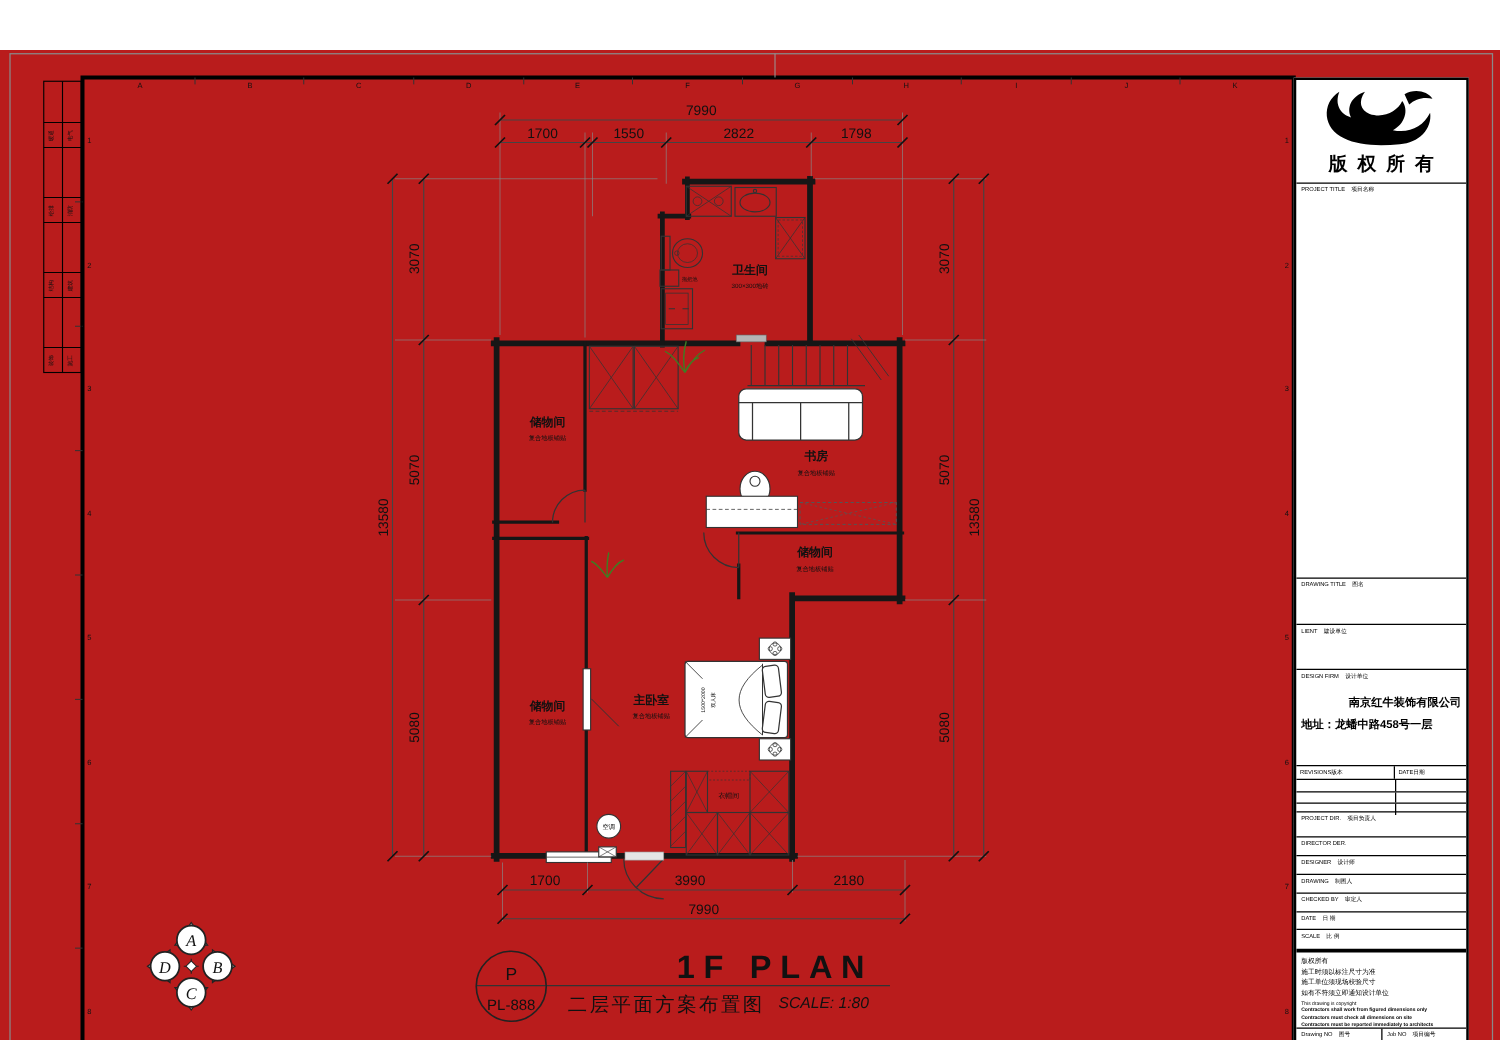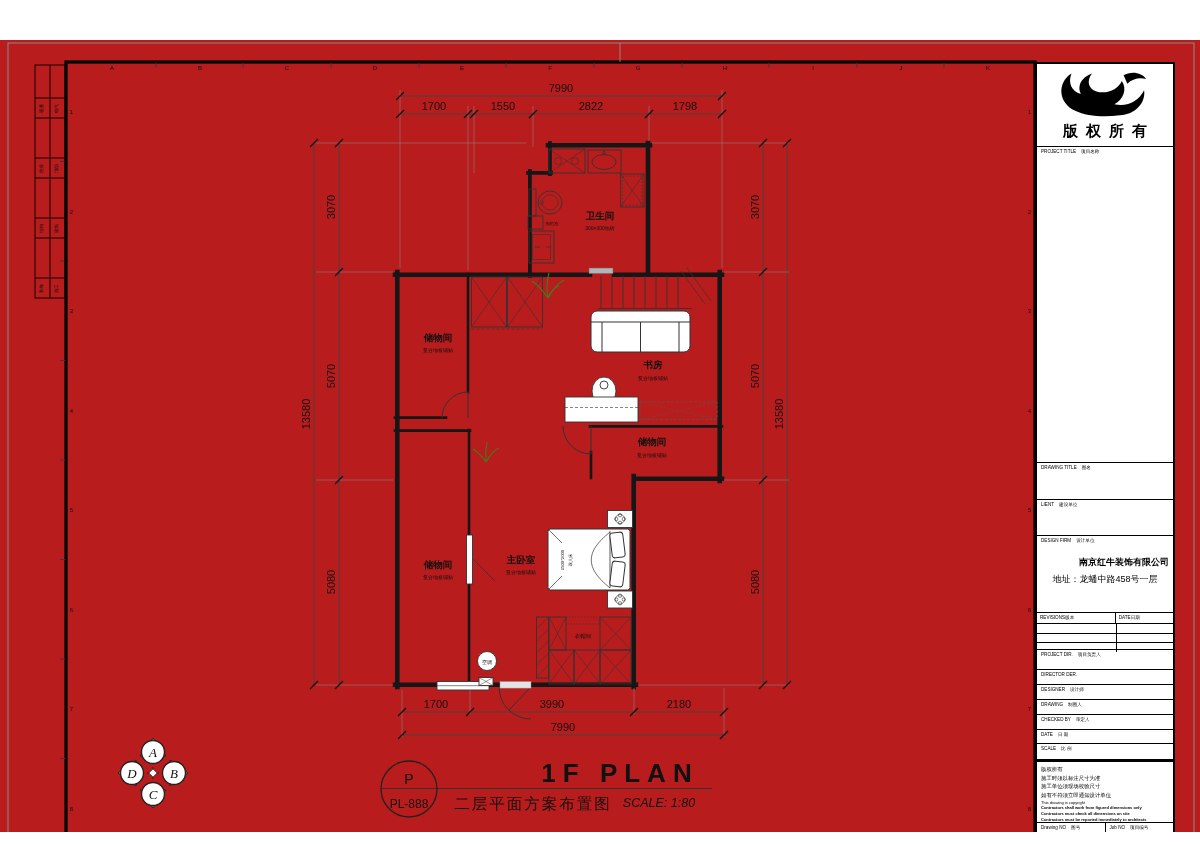--- a/index.html
+++ b/index.html
@@ -21,21 +21,21 @@
   .pltxt{font-size:12px;}
   .comp{font-size:13px;font-family:"Liberation Serif",serif;font-style:italic;}
   
   .tb{position:absolute;left:1035px;top:22px;width:140px;height:796px;box-sizing:border-box;
       border:2px solid #000;background:#fff;display:flex;flex-direction:column;overflow:hidden;}
   .tb-sec,.tb-row{box-sizing:border-box;border-bottom:0.8px solid #000;padding:2px 4px;flex:none;position:relative;}
   .hdr{font-size:4.6px;color:#000;display:block;white-space:nowrap;}
   .hdr .cn{margin-left:5px;}
   .logo-text{font-size:15px;font-weight:600;letter-spacing:8px;text-align:center;margin-top:2px;padding-left:8px;}
   .firm-co{font-size:9px;font-weight:bold;text-align:right;margin-top:13px;}
-  .firm-ad{font-size:9px;font-weight:normal;text-align:center;margin-top:4px;}
+  .firm-ad{font-size:9px;font-weight:bold;margin-top:4px;}
   .rev-head{display:flex;height:10px;border-bottom:0.8px solid #000;font-size:4.6px;}
   .rev-c1{flex:1.4;padding:2px 3px;border-right:0.8px solid #000;white-space:nowrap;}
   .rev-c2{flex:1;padding:2px 3px;white-space:nowrap;}
   .rev-row{height:8.7px;border-bottom:0.8px solid #000;position:relative;}
   .rev-row.last{border-bottom:none;}
   .rev-row::after{content:"";position:absolute;left:58.3%;top:0;bottom:0;border-left:0.8px solid #000;}
   .notes{border-top:2.5px solid #000;padding-top:3px;}
   .note-cn{font-size:5.4px;line-height:1.6;}
   .note-en0{font-size:4px;line-height:1.45;}
   .note-enb{font-size:4px;font-weight:bold;line-height:1.45;}

